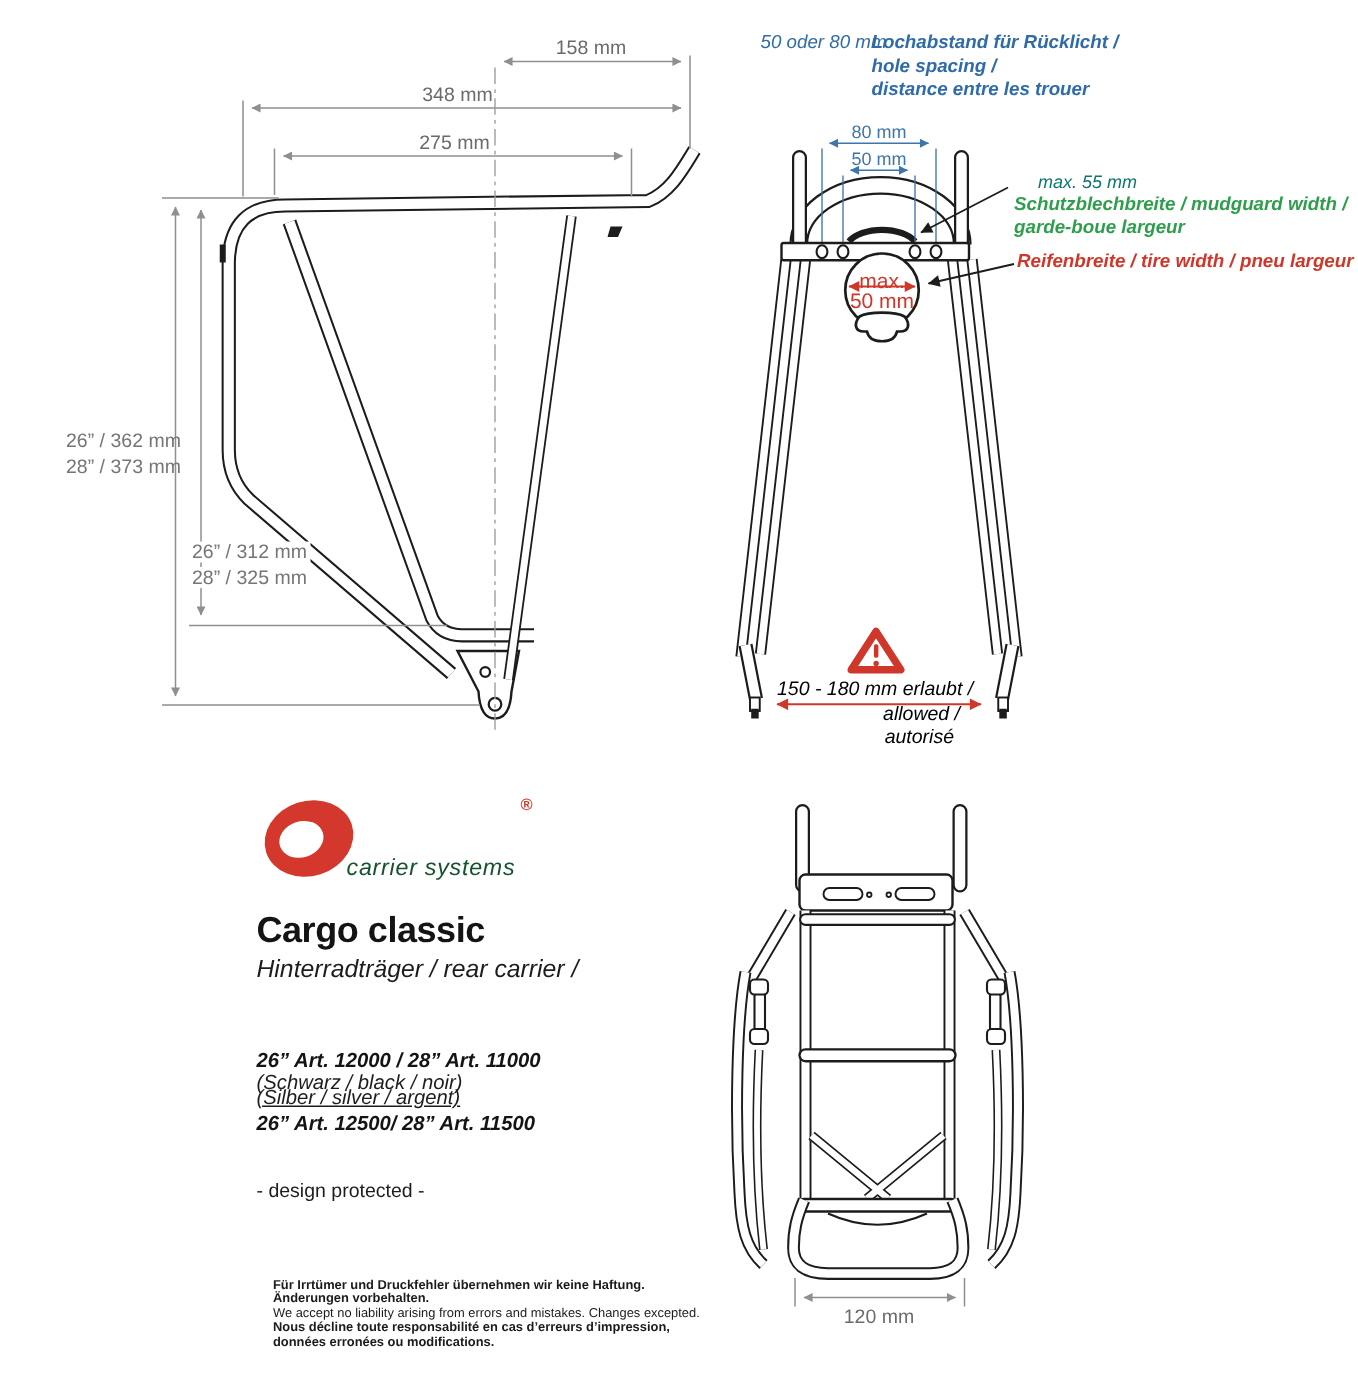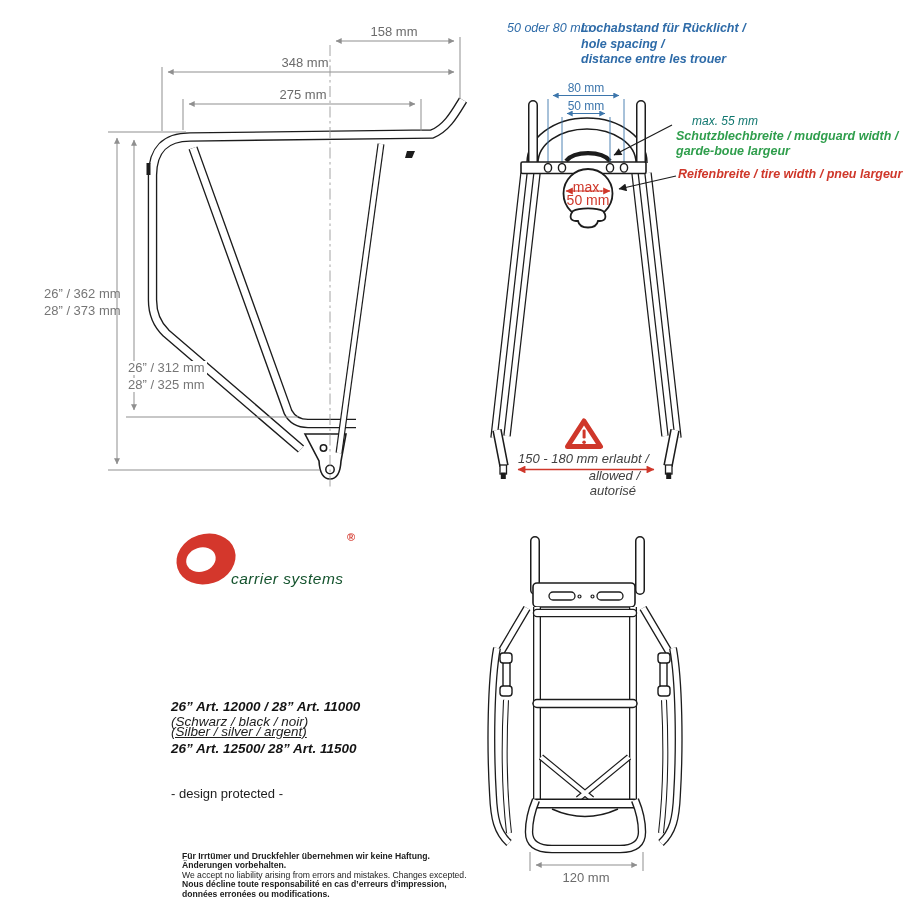--- a/index.html
+++ b/index.html
@@ -10,21 +10,21 @@
   .ctr{transform:translateX(-50%);}
   .dim{font-size:13px;color:#6b6b6b;}
   .dimL{font-size:13px;color:#767676;}
   .mask{background:#ffffff;padding:0 2px;}
   .blue-i{font-size:12.5px;font-style:italic;color:#2e6ba8;}
   .blue-b{font-size:12.5px;font-style:italic;font-weight:bold;color:#2e6ba8;}
   .blue-dim{font-size:12px;color:#3d76ac;}
   .green-i{font-size:12px;font-style:italic;color:#0f766e;margin-left:16px;}
   .green-b{font-size:12.5px;font-style:italic;font-weight:bold;color:#2f9e4c;}
   .red-b{font-size:12.5px;font-style:italic;font-weight:bold;color:#cf372a;}
-  .red-dim{font-size:13px;font-style:italic;color:#404040;width:120px;text-align:right;}
+  .red-dim{font-size:13px;font-style:italic;color:#000000;width:120px;text-align:right;}
   .tire-dim{font-size:14px;color:#cf372a;}
   .logo-word{font-size:38px;font-weight:bold;font-style:italic;color:#d4372c;letter-spacing:-2px;line-height:1;}
   .logo-reg{font-size:11px;font-weight:bold;color:#d4372c;}
   .logo-sub{font-size:15.5px;font-style:italic;color:#14532d;letter-spacing:.5px;}
   .product{font-size:24px;font-weight:bold;color:#141414;letter-spacing:-.3px;}
   .subtitle{font-size:16.5px;font-style:italic;color:#1d1d1d;}
   .art-b{font-size:13.5px;font-weight:bold;font-style:italic;color:#141414;}
   .art-i{font-size:13.5px;font-style:italic;color:#1d1d1d;}
   .design{font-size:13px;color:#1d1d1d;}
   .foot{font-size:8.6px;color:#1c1c1c;line-height:9.4px;}
@@ -208,20 +208,22 @@
 <div class="lbl tire-dim ctr" style="left:588px;top:180px;">max.</div>
 <div class="lbl tire-dim ctr" style="left:588px;top:192.5px;">50 mm</div>
 <div class="lbl red-dim" style="left:518px;top:452px;">150 - 180 mm erlaubt /</div>
 <div class="lbl red-dim" style="left:520px;top:469px;">allowed /</div>
 <div class="lbl red-dim" style="left:516px;top:484px;">autorisé</div>
 
 <div class="lbl dim ctr" style="left:586px;top:871px;">120 mm</div>
 
 <div class="lbl logo-reg" style="left:347px;top:531px;">®</div>
 <div class="lbl logo-sub" style="left:231px;top:570px;">carrier systems</div>
+<div class="lbl product" style="left:171px;top:608px;">Cargo classic</div>
+<div class="lbl subtitle" style="left:171px;top:637px;">Hinterradträger / rear carrier /</div>
 <div class="lbl art-b" style="left:171px;top:700px;">26” Art. 12000 / 28” Art. 11000</div>
 <div class="lbl art-i" style="left:171px;top:715px;">(Schwarz / black / noir)</div>
 <div class="lbl art-b" style="left:171px;top:742px;">26” Art. 12500/ 28” Art. 11500</div>
 <div class="lbl art-i" style="left:171px;top:725px;text-decoration:underline;">(Silber / silver / argent)</div>
 <div class="lbl design" style="left:171px;top:787px;">- design protected -</div>
 
 <div class="lbl foot" style="left:168px;top:852px;margin-left:14px;">
   <div class="fb">Für Irrtümer und Druckfehler übernehmen wir keine Haftung.</div>
   <div class="fb">Änderungen vorbehalten.</div>
   <div>We accept no liability arising from errors and mistakes. Changes excepted.</div>

